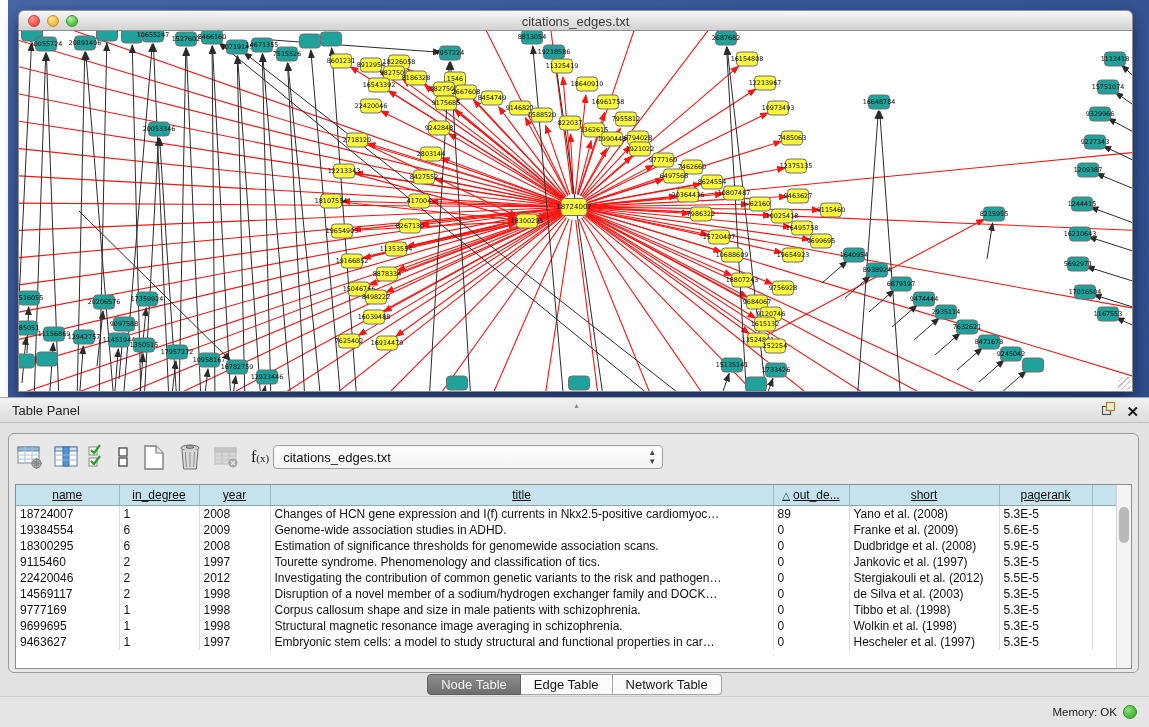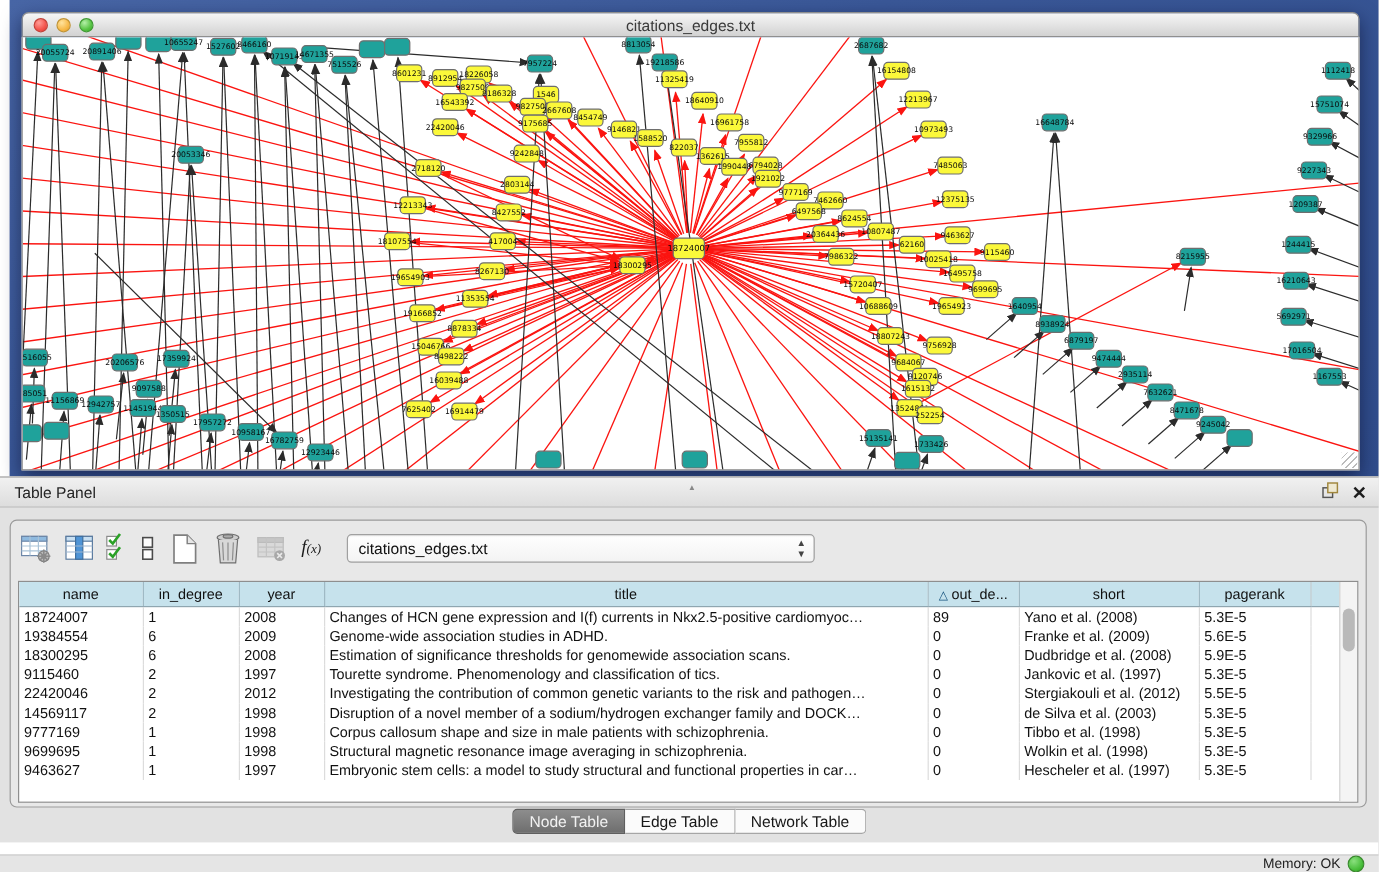--- a/index.html
+++ b/index.html
@@ -30,49 +30,49 @@
     border-top:1px solid #a8a8a8;border-bottom:1px solid #bfbfbf;box-sizing:border-box;
     font-size:13px;color:#242424;line-height:25px;padding-left:12px;}
   .panel-resize-handle{position:absolute;left:50%;top:-5px;font-size:8px;color:#888;}
   .panel-actions{position:absolute;right:10px;top:0;height:26px;display:flex;align-items:center;gap:10px;}
   .close-x{font-size:15px;font-weight:bold;color:#1d1d1d;line-height:15px;cursor:default;}
   .panel-box{position:absolute;left:8px;top:36px;width:1131px;height:240px;background:#e8e8e8;
     border:1px solid #9b9b9b;border-radius:6px;box-sizing:border-box;}
   .toolbar{position:absolute;left:6px;top:6px;height:34px;display:flex;align-items:center;}
   .tb-btn{width:30px;height:30px;display:flex;align-items:center;justify-content:center;margin-right:6px;}
   .tb-btn.narrow{width:20px;}
-  .fx{font-family:"Liberation Serif",serif;font-style:italic;font-size:16px;color:#1a1a1a;margin:0 21px 0 4px;text-align:right;}
+  .fx{font-family:"Liberation Serif",serif;font-size:16px;color:#1a1a1a;margin:0 4px 0 4px;text-align:right;}
   .fx small{font-size:11px;}
   .combo{position:relative;width:390px;height:24px;border:1px solid #a0a0a0;border-radius:4px;
     background:linear-gradient(#ffffff,#f3f3f3);display:flex;align-items:center;
     font-size:13px;color:#111;padding-left:9px;box-sizing:border-box;box-shadow:inset 0 1px 1px rgba(0,0,0,.06);}
   .combo-arrows{position:absolute;right:6px;top:2px;display:flex;flex-direction:column;line-height:9px;
     font-size:8px;color:#444;}
 
   .table-wrap{position:absolute;left:6px;top:50px;width:1117px;height:185px;background:#fff;
     border:1px solid #8e8e8e;box-sizing:border-box;overflow:hidden;}
   table.data{border-collapse:collapse;table-layout:fixed;width:1101px;font-size:12px;color:#111;}
   table.data th{height:20px;background:#c6e2ec;border-right:1px solid #9fb9c4;border-bottom:1px solid #8fa6b0;
-    font-weight:normal;font-size:12px;text-align:center;padding:0 2px;white-space:nowrap;overflow:hidden;}
+    font-weight:normal;font-size:12px;text-align:center;padding:0 2px;white-space:nowrap;overflow:hidden;text-decoration:underline;}
   table.data th:last-child{border-right:none;}
   table.data td{height:16px;padding:0 4px;border-right:1px solid #dcdcdc;white-space:nowrap;overflow:hidden;}
   table.data td:last-child{border-right:none;}
   .sort-tri{font-size:10px;color:#15527d;margin-right:3px;}
   .vscroll{position:absolute;right:0;top:0;bottom:0;width:14px;background:#f4f4f4;border-left:1px solid #d2d2d2;}
   .vscroll .thumb{position:absolute;left:2px;right:2px;top:22px;height:36px;border-radius:6px;background:#b9b9b9;}
 
   .tabs{position:absolute;left:0;right:0;top:277px;display:flex;justify-content:center;}
   .tab{height:19px;line-height:19px;padding:0 13px;font-size:13px;background:#fbfbfb;color:#171717;
     border:1px solid #a6a6a6;border-left:none;cursor:default;}
   .tab:first-child{border-left:1px solid #a6a6a6;border-radius:4px 0 0 4px;}
   .tab:last-child{border-radius:0 4px 4px 0;}
   .tab.active{background:linear-gradient(#8d8d8d,#6e6e6e);color:#f2f2f2;border-color:#5f5f5f;}
 
   
-  .statusbar{position:absolute;left:0;bottom:0;width:1149px;height:15px;background:#e5e5e5;
+  .statusbar{position:absolute;left:0;bottom:0;width:1149px;height:31px;background:#e5e5e5;
     border-top:1px solid #cccccc;box-sizing:border-box;display:flex;align-items:center;justify-content:flex-end;
     padding-right:12px;font-size:11.5px;color:#222;}
   .mem-dot{width:14px;height:14px;border-radius:50%;margin-left:6px;box-sizing:border-box;
     background:radial-gradient(circle at 35% 30%,#8ae07e,#46bc38 65%,#2f9e24);border:1px solid #3a8a2e;}
 </style>
 </head>
 <body>
 
 <div class="app">
 

